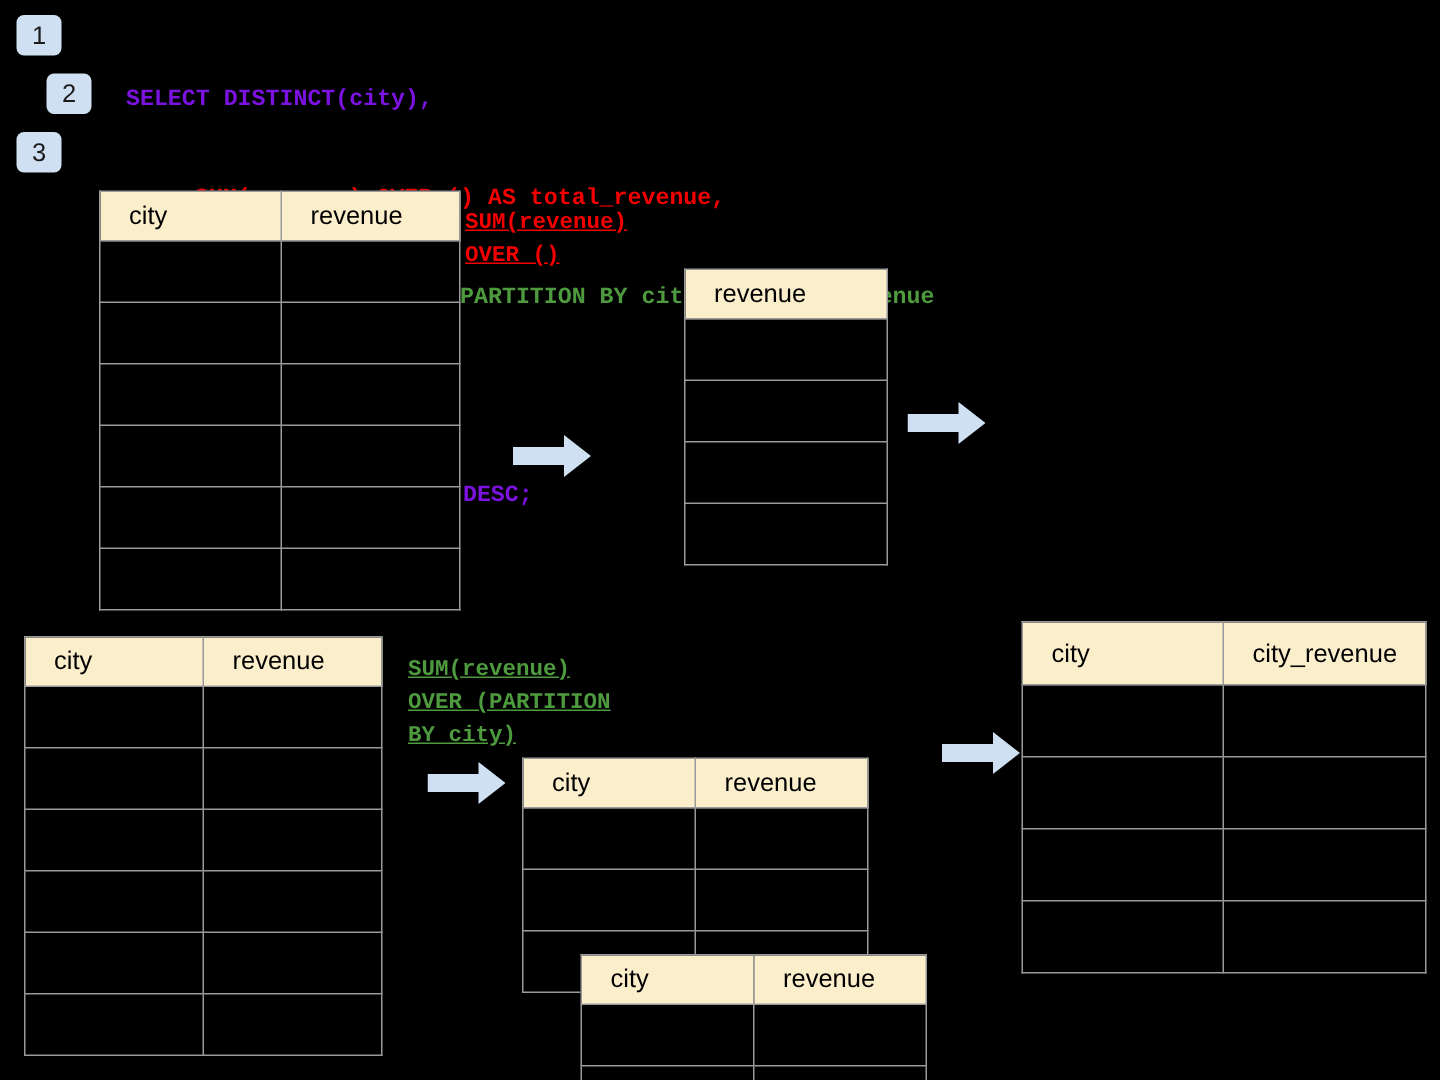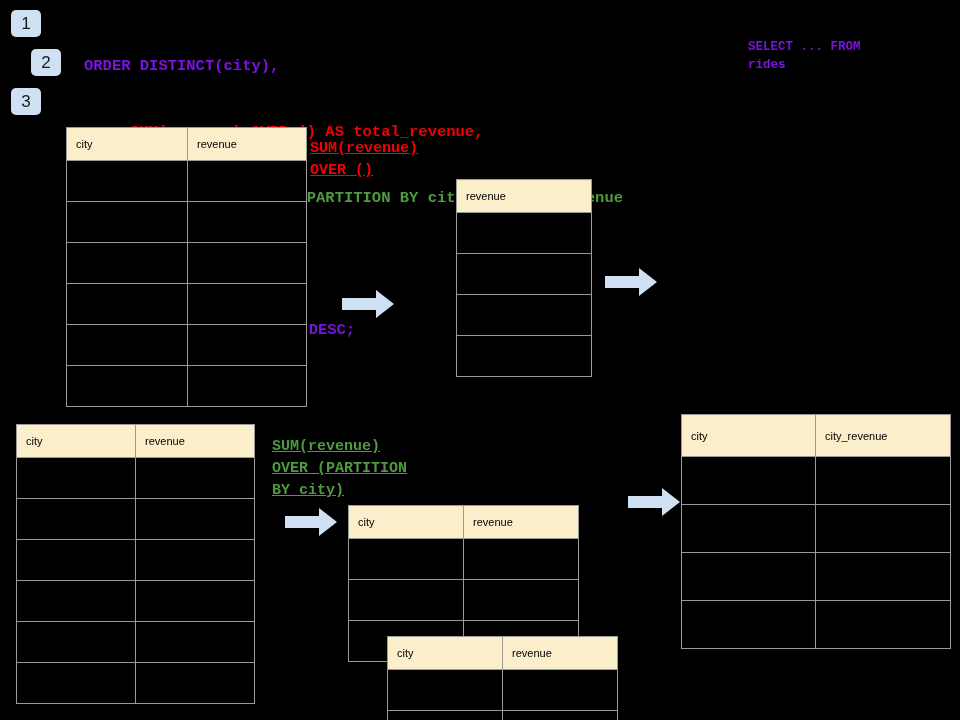--- a/index.html
+++ b/index.html
@@ -70,24 +70,24 @@
   }
   .tbl th, .tbl td {
     border: 1px solid #9a9a9a;
     padding: 0;
     margin: 0;
   }
   .tbl th {
     background: #fbeecb;
     color: #000000;
     font-family: "Liberation Sans", sans-serif;
-    font-size: 11px;
+    font-size: 17px;
     font-weight: normal;
     text-align: left;
-    padding-left: 9px;
+    padding-left: 19px;
     height: 33px;
     box-sizing: border-box;
     margin-left: 40px;
   }
   .tbl td {
     background: #000000;
     height: 41px;
     box-sizing: border-box;
   }
 
@@ -99,29 +99,27 @@
 </head>
 <body>
 
 <div class="stage">
 
   <div class="badge" style="left:11px; top:10px;">1</div>
   <div class="badge" style="left:31px; top:49px;">2</div>
   <div class="badge" style="left:11px; top:88px;">3</div>
 
   <div class="sql" style="left:84px; top:11px;">
-    <div class="sql-line c-purple">ORDER DISTINCT(city),</div>
+    <div class="sql-line c-purple">SELECT DISTINCT(city),</div>
     <div class="sql-line c-red" style="padding-left:46px;">SUM(revenue) OVER () AS total_revenue,</div>
     <div class="sql-line c-green" style="padding-left:46px;">SUM(revenue) OVER (PARTITION BY city) as city_revenue</div>
     <div class="sql-line c-purple" style="padding-left:20px;">FROM rides</div>
     <div class="sql-line c-purple" style="padding-left:20px;">ORDER by city_revenue DESC;</div>
   </div>
 
-  <div class="anno anno-small c-purple" style="left:748px; top:38px;">SELECT ... FROM
-rides</div>
 
   <div class="anno anno-mid c-red" style="left:310px; top:138px;">SUM(revenue)
 OVER ()</div>
 
   <div class="anno anno-mid c-green" style="left:272px; top:436px;">SUM(revenue)
 OVER (PARTITION
 BY city)</div>
 
   <table class="tbl" style="left:66px; top:127px; width:240px;">
     <thead>

